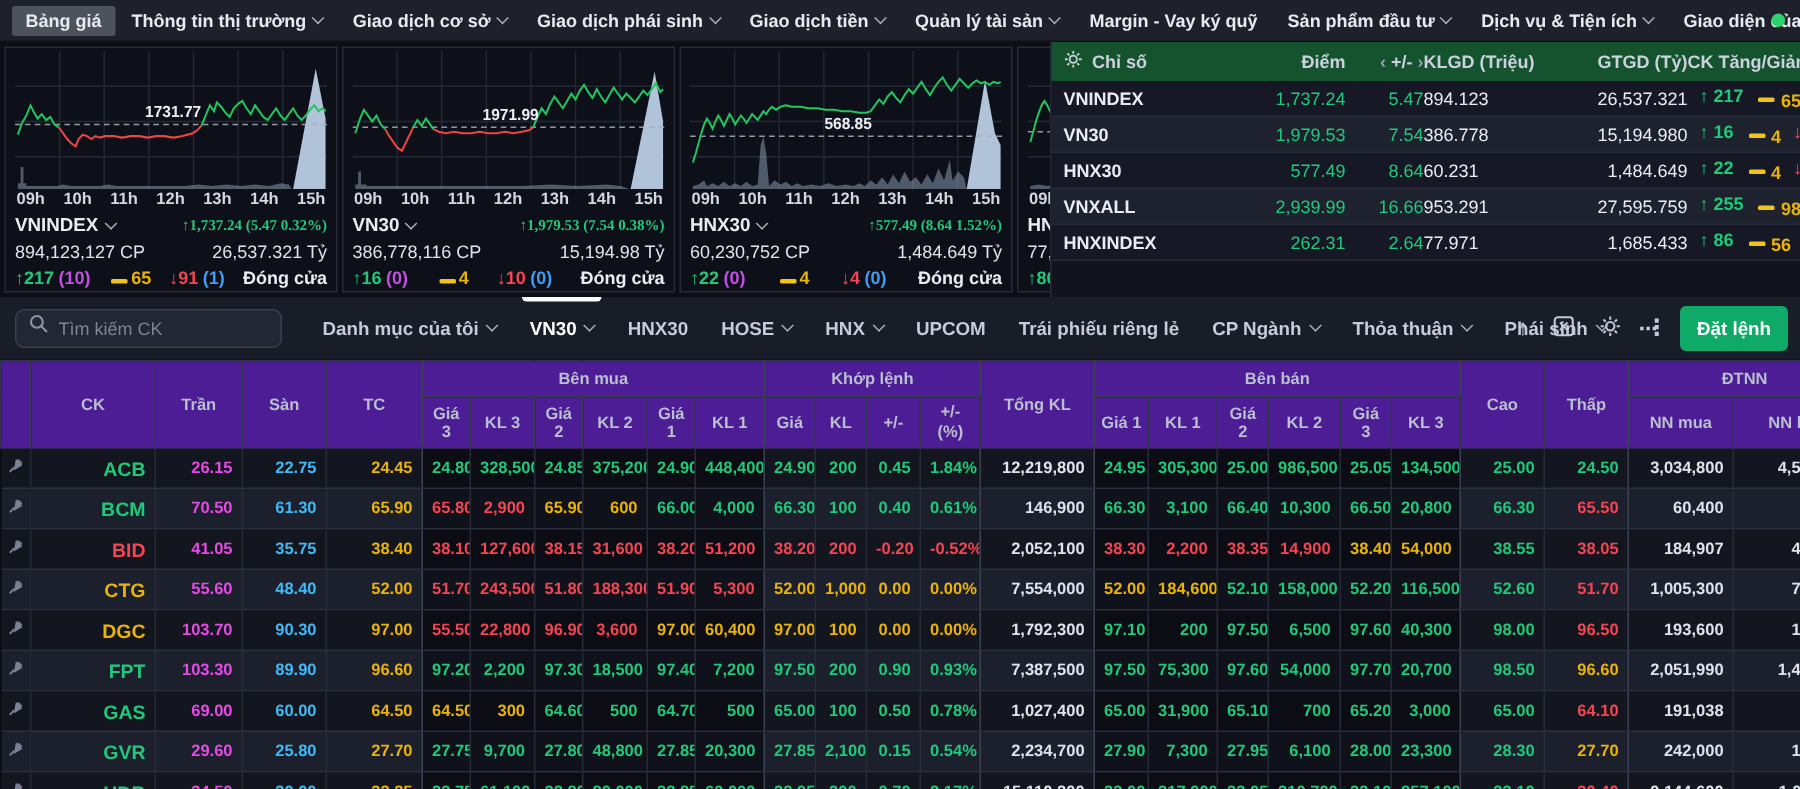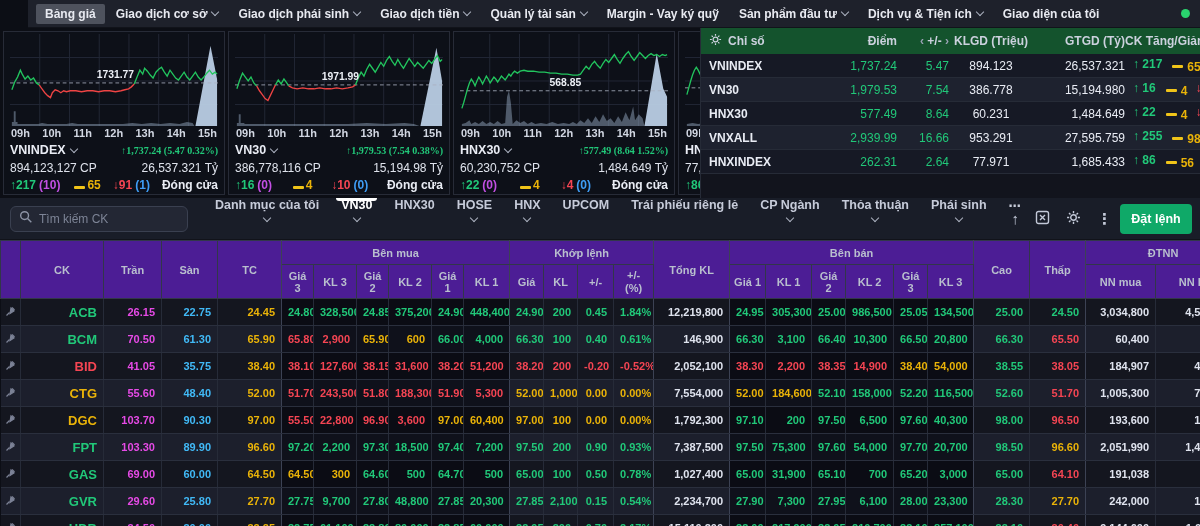--- a/index.html
+++ b/index.html
@@ -3,21 +3,21 @@
 <meta charset="utf-8">
 <style>
   * { margin:0; padding:0; box-sizing:border-box; }
   html,body { width:1200px; height:526px; overflow:hidden; background:#0c0e15;
     font-family:"Liberation Sans","DejaVu Sans",sans-serif; }
   
   .cu{color:#21c879}.cd{color:#f54553}.cr{color:#eab308}.cc{color:#e64ae6}
   .cf{color:#41b9f6}.cw{color:#e9ecf4}.cg{color:#9aa2b5}.cp{color:#c24fe3}.cb{color:#3f9df5}
   
   .nav{height:28px;background:#1e212b;display:flex;align-items:center;padding:0 8px;
-    border-bottom:1px solid #11131a;position:relative;margin-left:28px;}
+    border-bottom:1px solid #11131a;position:relative;}
   .nav-item{color:#e8eaf1;font-size:12px;font-weight:bold;padding:3px 9px;margin-right:2px;
     display:flex;align-items:center;gap:5px;white-space:nowrap;cursor:pointer;border-radius:2px;}
   .nav-item.active{background:#4e525d;}
   .chev{width:6px;height:6px;border-right:1.6px solid #aab0bf;border-bottom:1.6px solid #aab0bf;
     transform:rotate(45deg);margin-top:-3px;display:inline-block;}
   .status-dot{position:absolute;right:10px;top:9px;width:9px;height:9px;border-radius:50%;background:#2ad36e;}
   
   .top-section{position:relative;height:170px;background:#0c0e15;}
   .charts-row{position:absolute;left:0;top:0;display:flex;gap:3px;padding:3px 0 0 3px;}
   .chart-panel{width:222px;height:164px;background:#0d1018;border:1px solid #272b37;
@@ -36,34 +36,34 @@
   .indices{position:absolute;right:0;top:0;width:500px;height:170px;background:#12141d;z-index:5;
     font-size:12px;border-left:1px solid #262b37;}
   .idx-head{display:flex;align-items:center;height:26px;background:#14532d;color:#ccd1de;
     font-weight:bold;font-size:12px;}
   .idx-row{display:flex;align-items:center;height:24px;border-bottom:1px solid #262b37;cursor:pointer;}
   .idx-row:nth-child(odd){background:#161925;}
   .idx-row:nth-child(even){background:#1e222f;}
   .col-name{width:118px;padding-left:8px;display:flex;align-items:center;gap:6px;overflow:hidden;white-space:nowrap;}
   .col-pts{width:78px;text-align:right;}
   .col-chg{width:52px;text-align:right;}
-  .col-klgd{width:84px;text-align:center;}
+  .col-klgd{width:84px;text-align:left;}
   .col-gtgd{width:92px;text-align:right;}
   .col-ud{flex:1;text-align:right;padding-right:6px;white-space:nowrap;overflow:hidden;}
   .idx-row .col-name{color:#e9ecf4;font-weight:bold;}
   .udg{display:inline-flex;align-items:center;gap:2px;margin-left:8px;font-weight:bold;}
   
   .toolbar{height:42px;background:#191d28;display:flex;align-items:center;padding:0 10px;
     position:relative;border-bottom:1px solid #11131a;}
   .search{width:178px;height:26px;background:#232734;border:1px solid #3a4050;border-radius:6px;
     display:flex;align-items:center;padding:0 8px;gap:6px;margin-right:16px;}
   .search input{background:transparent;border:none;outline:none;color:#dfe3ec;font-size:12px;width:130px;}
   .search input::placeholder{color:#7d8496;}
   .tab{color:#c6cbd9;font-size:12.5px;font-weight:bold;padding:0 11px;height:42px;display:flex;
-    align-items:center;gap:6px;white-space:nowrap;cursor:pointer;position:relative;flex-direction:column;}
+    align-items:center;gap:6px;white-space:nowrap;cursor:pointer;position:relative;}
   .tab.active{color:#ffffff;}
   .tab.active::before{content:"";position:absolute;top:0;left:6px;right:6px;height:3px;
     background:#fff;border-radius:0 0 3px 3px;}
   .tb-icons{position:absolute;right:88px;display:flex;align-items:center;gap:16px;color:#c3c9d8;}
   .tb-ic{font-size:15px;font-weight:bold;cursor:pointer;line-height:1;}
   .order-btn{position:absolute;right:8px;width:72px;height:30px;background:#0fa968;color:#fff;
     font-size:12.5px;font-weight:bold;border:none;border-radius:4px;cursor:pointer;}
   
   .board{width:1200px;height:286px;overflow:hidden;}
   table{border-collapse:collapse;table-layout:fixed;width:1240px;}
@@ -80,20 +80,24 @@
   td.pin{padding:0;text-align:center;}
   td.num{color:#dfe3ee;}
   .grp-sep{border-right:1px solid #3c4254 !important;}
 </style>
 </head>
 <body>
 
 <div class="nav" id="nav">
     <div class="nav-item active">
       <span>Bảng giá</span>
+    </div>
+    <div class="nav-item">
+      <span>Thông tin thị trường</span>
+      <span class="chev"></span>
     </div>
     <div class="nav-item">
       <span>Giao dịch cơ sở</span>
       <span class="chev"></span>
     </div>
     <div class="nav-item">
       <span>Giao dịch phái sinh</span>
       <span class="chev"></span>
     </div>
     <div class="nav-item">

